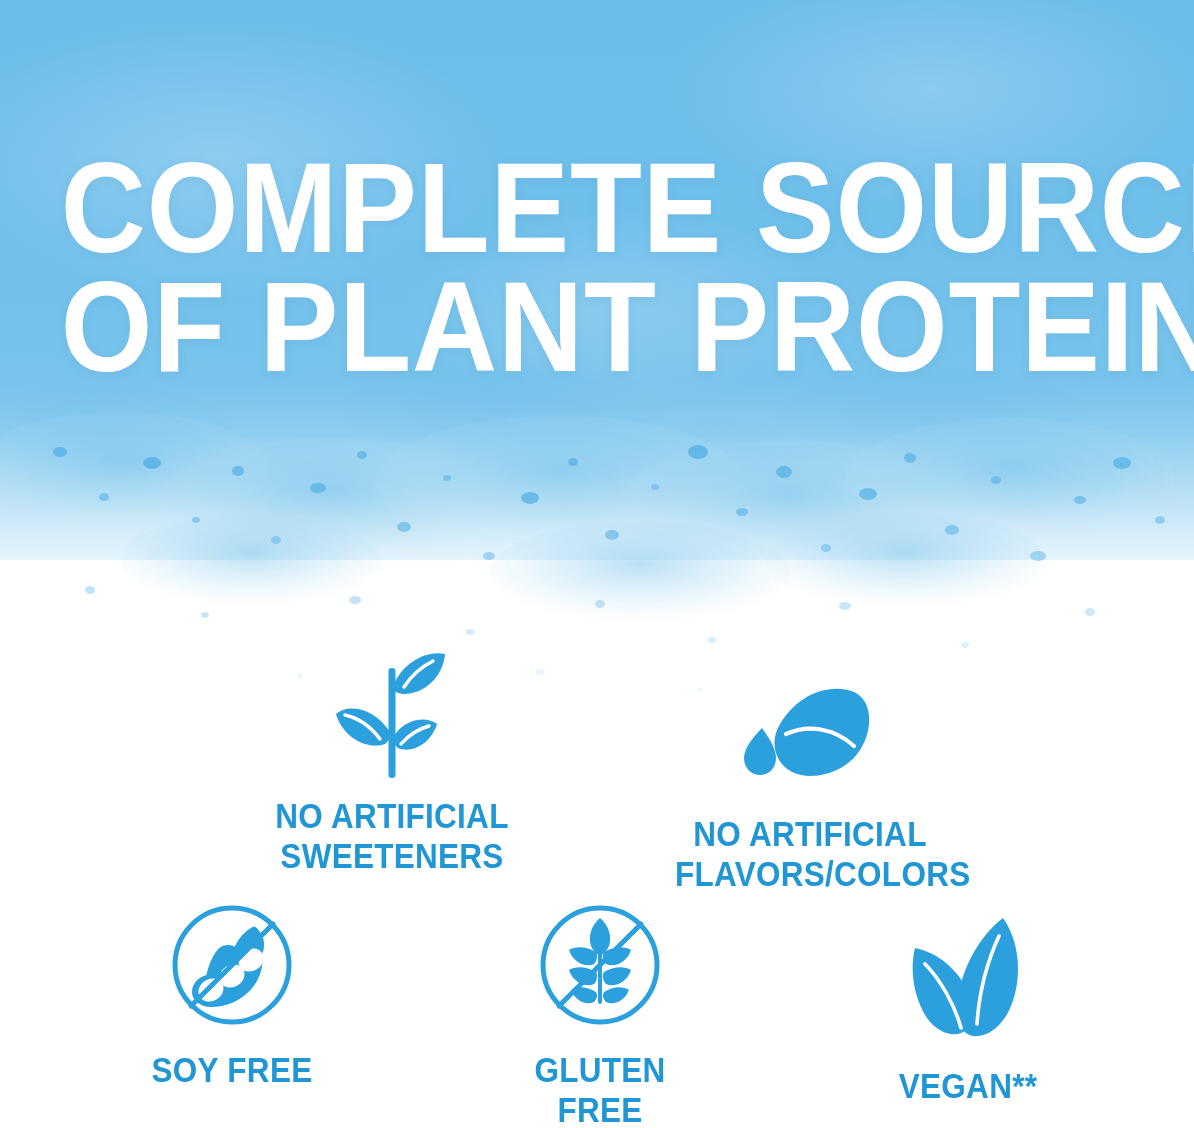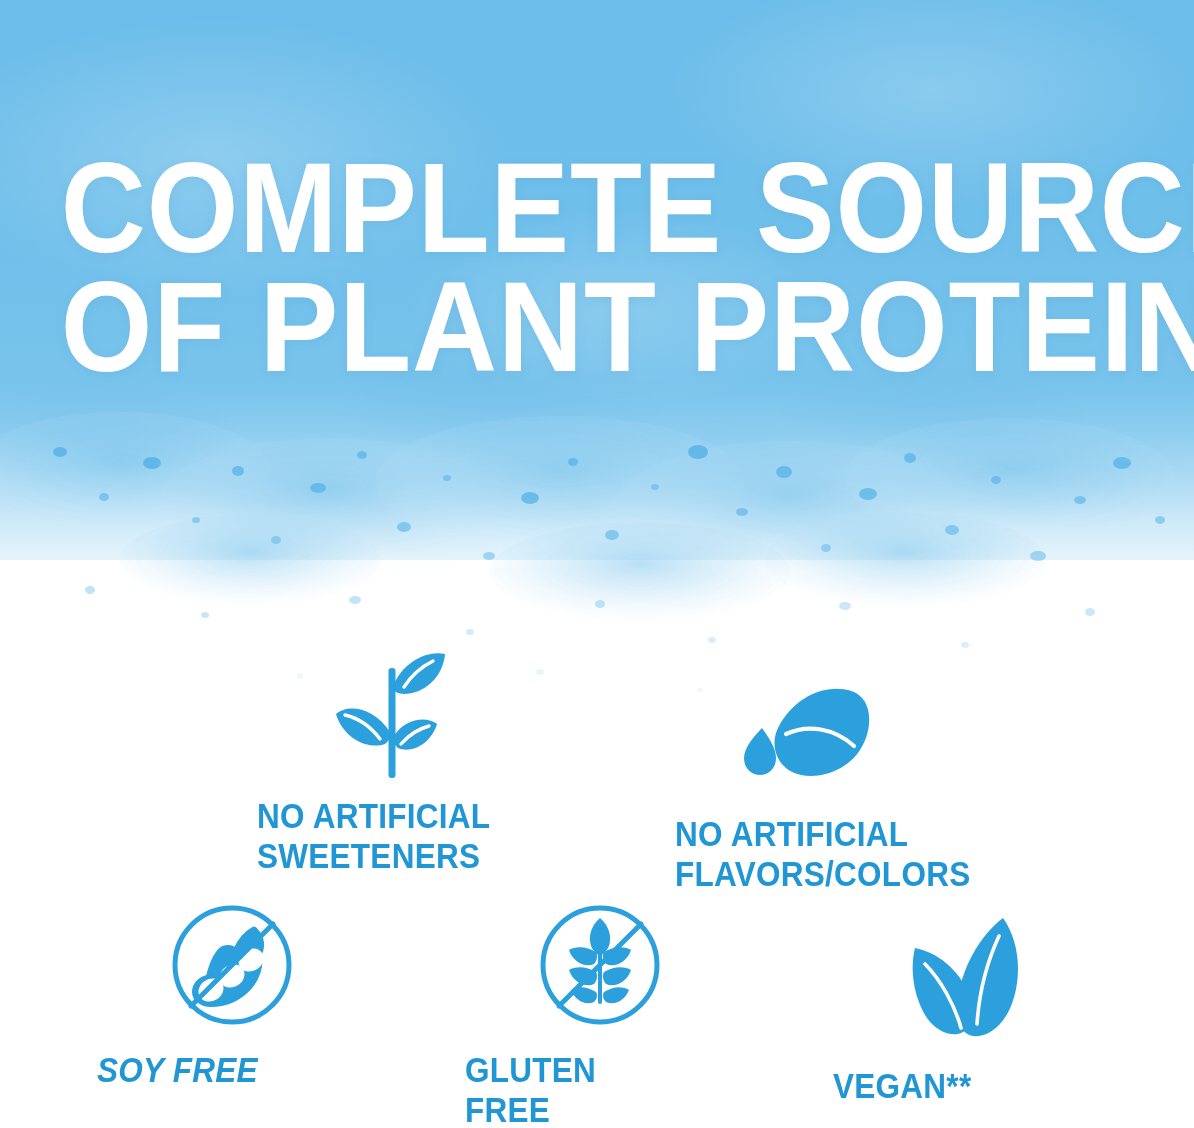--- a/index.html
+++ b/index.html
@@ -91,21 +91,21 @@
   
   .benefits {
     position: absolute;
     left: 0; top: 600px;
     width: 1194px;
   }
 
   .benefit {
     position: absolute;
     width: 300px;
-    text-align: left;
+    text-align: center;
   }
   .benefit .glyph {
     height: 150px;
     display: flex;
     align-items: flex-end;
     justify-content: center;
   }
   .benefit .glyph svg { display:block; }
 
   .benefit .caption {
@@ -116,21 +116,21 @@
     font-size: 35px;
     line-height: 1.14;
     letter-spacing: 0.3px;
     text-transform: uppercase;
     transform: scaleX(0.90);
   }
 
   
   #b-sweeteners { left: 242px; top: 30px; }
   #b-flavors    { left: 660px; top: 48px; }
-  #b-soy        { left:  82px; top: 288px; font-style: italic; }
+  #b-soy        { left:  82px; top: 288px; }
   #b-gluten     { left: 450px; top: 288px; }
   #b-vegan      { left: 818px; top: 304px; }
 
   #b-soy .glyph, #b-gluten .glyph, #b-vegan .glyph { height: 140px; }
   #b-soy .caption, #b-gluten .caption, #b-vegan .caption { margin-top: 22px; }
 </style>
 </head>
 <body>
 
 <div id="poster">

